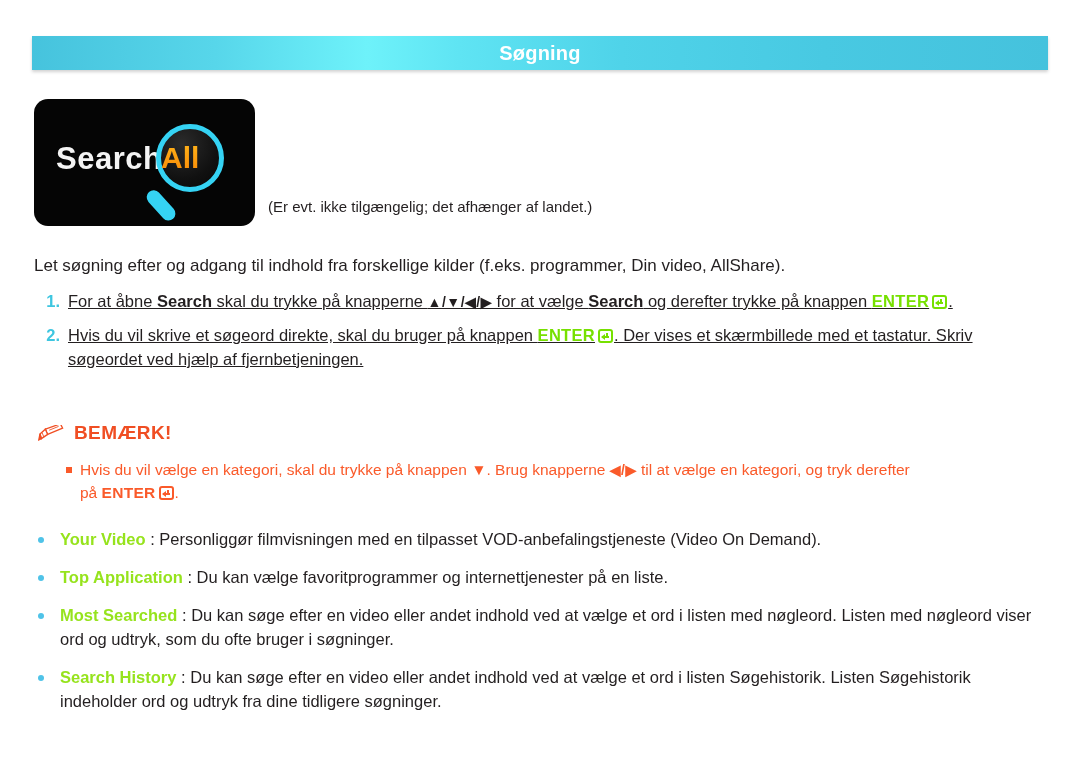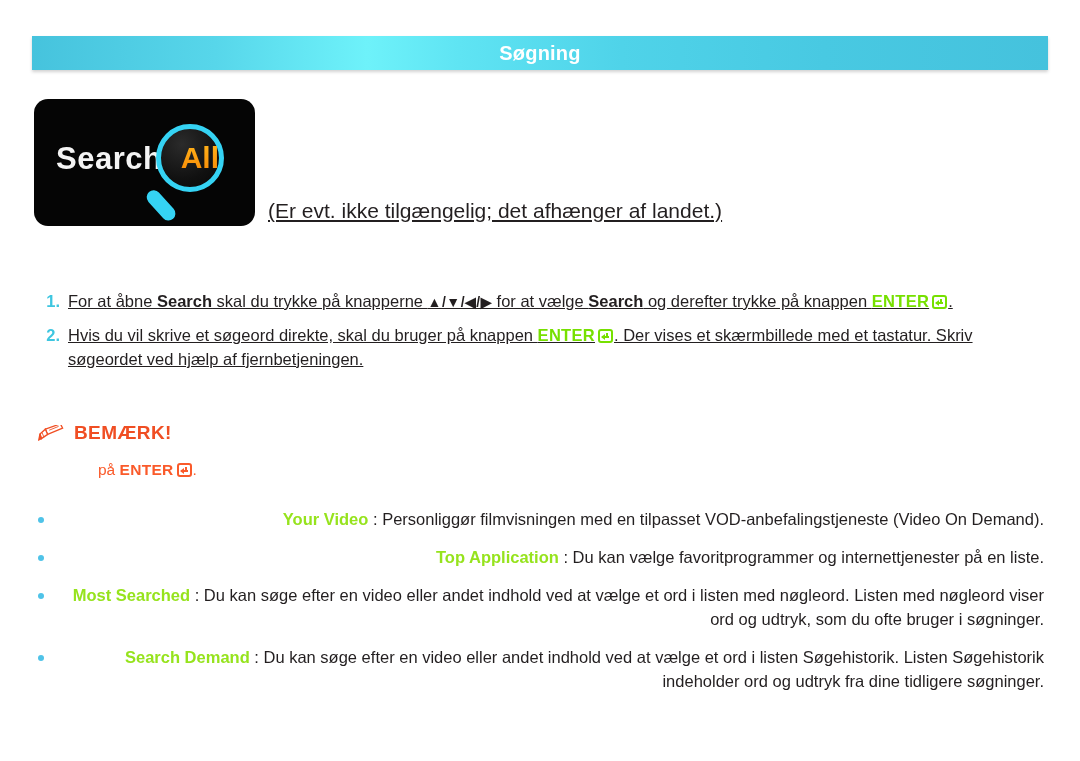--- a/index.html
+++ b/index.html
@@ -100,39 +100,38 @@
     border-radius: 50%;
     background: radial-gradient(circle at 36% 26%, #2b2b2b 0%, #111111 62%, #070707 100%);
     box-sizing: border-box;
   }
   .mag-text {
     position: absolute;
     left: 0;
     right: 0;
     top: 50%;
     transform: translateY(-50%);
-    text-align: right;
+    text-align: left;
     font-size: 30px;
     font-weight: bold;
     line-height: 1;
     background: linear-gradient(to bottom, #ffb31a 0%, #f98a06 100%);
     -webkit-background-clip: text;
     background-clip: text;
     color: transparent;
   }
 
   
   .logo-caption {
     position: absolute;
     left: 268px;
     top: 198px;
-    font-size: 21px;
+    font-size: 15px;
     color: #231f20;
     line-height: 1.2;
-    text-decoration: underline;
   }
 
   
   .intro {
     position: absolute;
     left: 34px;
     top: 255px;
     width: 1010px;
     font-size: 17px;
     color: #231f20;
@@ -256,34 +255,33 @@
   }
   .note-bullet {
     display: inline-block;
     width: 6px;
     height: 6px;
     background: currentColor;
     vertical-align: 2px;
     margin-right: 8px;
   }
   .note-line2 {
-    margin-left: 32px;
+    margin-left: 14px;
   }
   .note-enter {
     font-weight: bold;
     letter-spacing: 0.3px;
   }
 
   
   .features {
     position: absolute;
     left: 38px;
-    top: 508px;
+    top: 528px;
     width: 1006px;
-    text-align: right;
   }
   .feature {
     display: flex;
     align-items: flex-start;
     margin-bottom: 14px;
     font-size: 16.5px;
     line-height: 1.45;
     color: #231f20;
   }
   .feature-dot {
@@ -321,20 +319,21 @@
       <div class="logo-word">Search</div>
       <div class="mag-handle"></div>
       <div class="mag-ring">
         <div class="mag-text">All</div>
       </div>
     </div>
   </div>
 
   <div class="logo-caption">(Er evt. ikke tilgængelig; det afhænger af landet.)</div>
 
+  <div class="intro">Let søgning efter og adgang til indhold fra forskellige kilder (f.eks. programmer, Din video, AllShare).</div>
 
   <div class="steps">
 
     <div class="step">
       <div class="step-num">1.</div>
       <div class="step-body"><span>For at åbne </span><b class="bold">Search</b><span> skal du trykke på knapperne </span><b class="bold arrows">▲/▼/◀/▶</b><span> for at vælge </span><b class="bold">Search</b><span> og derefter trykke på knappen </span><span class="enter-green">ENTER</span><span class="enter-green"><span class="key-glyph"><span class="key-arrowhead"></span></span></span><span>.</span></div>
     </div>
 
     <div class="step">
       <div class="step-num">2.</div>
@@ -350,20 +349,21 @@
         <path d="M9.6 9.4 L7.4 4.2 L2.0 9.0 L3.4 13.6 Z" fill="#ffffff"></path>
         <path d="M3.4 13.6 L2.0 9.0 L0.8 14.8 Z" fill="#f04e23"></path>
         <path d="M11.2 5.2 L20.6 1.4" stroke-width="0.9"></path>
         <path d="M4.0 7.6 L6.0 12.2" stroke-width="0.9"></path>
       </g>
     </svg>
     <div class="note-title">BEMÆRK!</div>
   </div>
 
   <div class="note-body">
+    <div><span class="note-bullet"></span><span>Hvis du vil vælge en kategori, skal du trykke på knappen </span><b>▼</b><span>. Brug knapperne </span><b class="arrows">◀/▶</b><span> til at vælge en kategori, og tryk derefter</span></div>
     <div class="note-line2"><span>på </span><span class="note-enter">ENTER</span><span class="key-glyph"><span class="key-arrowhead"></span></span><span>.</span></div>
   </div>
 
   <div class="features">
 
     <div class="feature">
       <div class="feature-dot">
           <i></i>
         </div>
       <div class="feature-body"><span class="feat-name">Your Video</span><span> : </span><span>Personliggør filmvisningen med en tilpasset VOD-anbefalingstjeneste (Video On Demand).</span></div>
@@ -380,18 +380,18 @@
       <div class="feature-dot">
           <i></i>
         </div>
       <div class="feature-body"><span class="feat-name">Most Searched</span><span> : </span><span>Du kan søge efter en video eller andet indhold ved at vælge et ord i listen med nøgleord. Listen med nøgleord viser ord og udtryk, som du ofte bruger i søgninger.</span></div>
     </div>
 
     <div class="feature">
       <div class="feature-dot">
           <i></i>
         </div>
-      <div class="feature-body"><span class="feat-name">Search Demand</span><span> : </span><span>Du kan søge efter en video eller andet indhold ved at vælge et ord i listen Søgehistorik. Listen Søgehistorik indeholder ord og udtryk fra dine tidligere søgninger.</span></div>
+      <div class="feature-body"><span class="feat-name">Search History</span><span> : </span><span>Du kan søge efter en video eller andet indhold ved at vælge et ord i listen Søgehistorik. Listen Søgehistorik indeholder ord og udtryk fra dine tidligere søgninger.</span></div>
     </div>
 
   </div>
 
 </div>
 
 </body></html>

